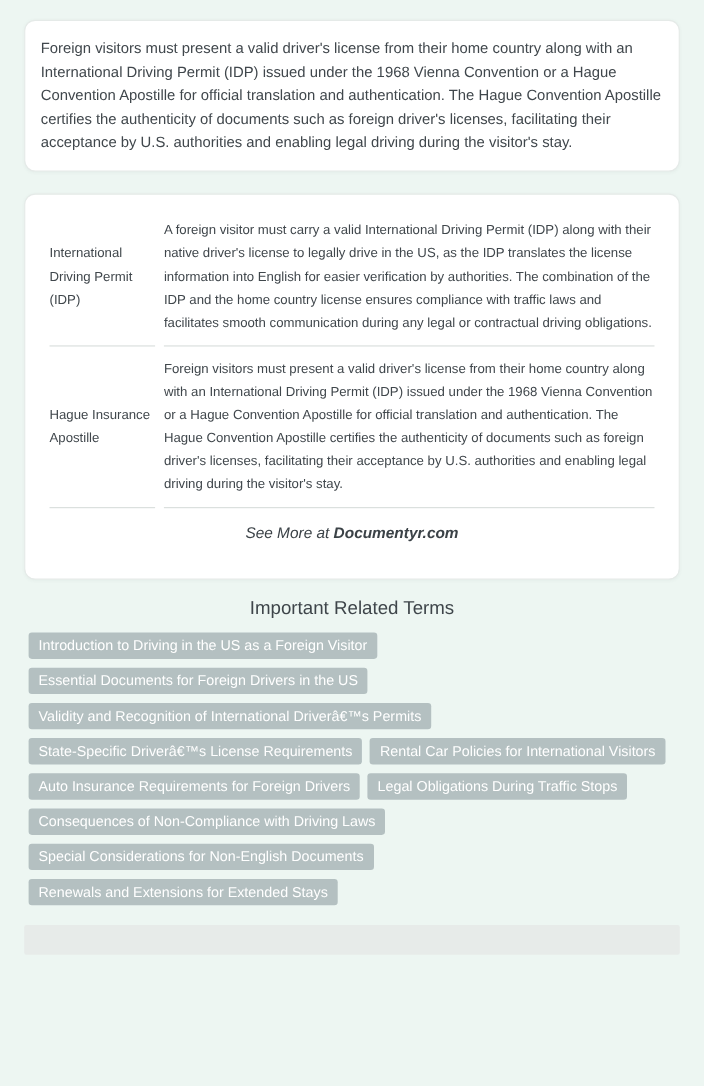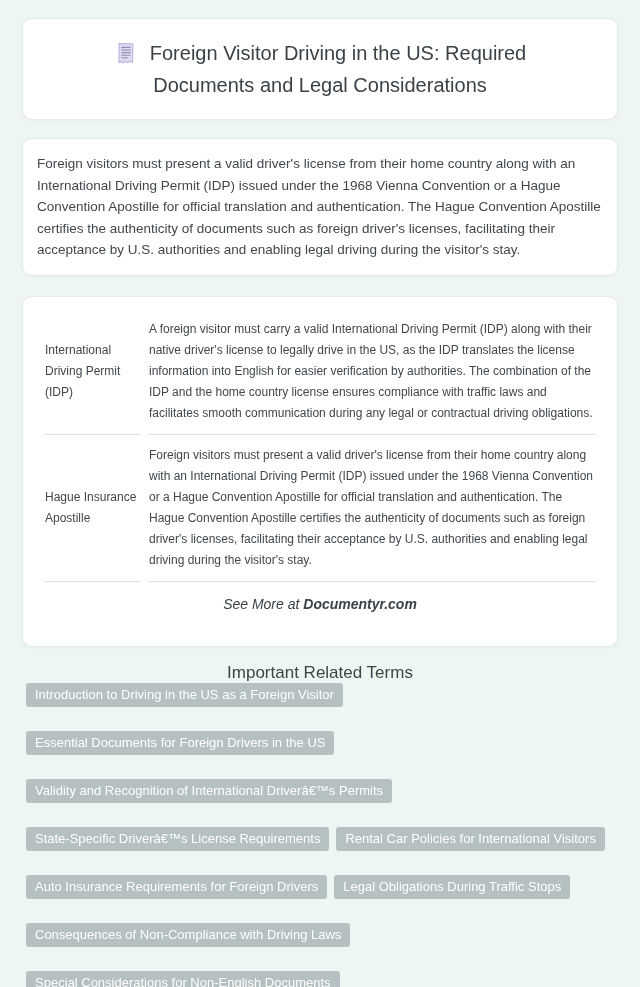--- a/index.html
+++ b/index.html
@@ -27,58 +27,44 @@
   table.terms { width: 100%; border-collapse: separate; border-spacing: 8px 0; }
   table.terms td {
     border-bottom: 1px solid #d8dddb;
     padding: 10px 0;
     font-size: 12px; line-height: 21px;
     vertical-align: middle; color: #40474c;
   }
   td.term { width: 96px; }
   .see-more { text-align: center; font-style: italic; font-size: 14px; margin: 14px 0 22px; color: #3b4247; }
   .see-more .brand { font-weight: 700; }
-  .related-heading { text-align: center; font-weight: 400; font-size: 17px; margin: 16px 0 0; color: #3e454a; }
+  .related-heading { text-align: center; font-weight: 400; font-size: 17px; margin: 16px 0 12px; color: #3e454a; }
   .tags { padding-left: 4px; }
   .tag {
     display: inline-block;
     background: var(--tag_bg, #b4c0c1);
     color: var(--tag_text, #ffffff);
     font-size: 13px; line-height: 14px;
     padding: 5px 9px; border-radius: 3px;
-    margin: 0 7px 24px 0;
+    margin: 0 7px 8px 0;
     cursor: pointer;
   }
   .footer {
     margin-top: 10px; height: 27px; line-height: 27px;
     background: var(--footer_bg, #e7ebe9);
     text-align: right; padding: 0 12px;
     font-size: 12.5px; color: #4d5356;
     border-radius: 2px;
   }
 </style>
 </head>
 <body>
 
 <div class="page">
 
-  <div class="card title-card">
-    <div class="title-inner">
-      <svg class="doc-icon" width="24" height="24" viewBox="0 0 24 24" aria-hidden="true">
-        <path d="M5.5 2.2 L19.2 3.2 L18.2 21.6 L15.8 20.3 L13.4 21.8 L11.1 20.4 L8.7 21.9 L6.4 20.5 L4.6 21.4 Z" fill="#e2dcf1" stroke="#b9abdb" stroke-width="1"></path>
-        <g stroke="#968db4" stroke-width="1.2">
-          <line x1="7.6" y1="6.2" x2="16.8" y2="6.6"></line>
-          <line x1="7.5" y1="8.8" x2="16.7" y2="9.2"></line>
-          <line x1="7.4" y1="11.4" x2="16.6" y2="11.8"></line>
-          <line x1="7.3" y1="14.0" x2="16.5" y2="14.4"></line>
-          <line x1="7.2" y1="16.6" x2="13.5" y2="16.9"></line>
-        </g>
-      </svg><span class="title-text">Foreign Visitor Driving in the US: Required Documents and Legal Considerations</span>
-    </div>
-  </div>
 
   <div class="card intro-card">
     <p class="body-text">Foreign visitors must present a valid driver's license from their home country along with an International Driving Permit (IDP) issued under the 1968 Vienna Convention or a Hague Convention Apostille for official translation and authentication. The Hague Convention Apostille certifies the authenticity of documents such as foreign driver's licenses, facilitating their acceptance by U.S. authorities and enabling legal driving during the visitor's stay.</p>
   </div>
 
   <div class="card table-card">
     <table class="terms">
       <tbody>
         <tr>
           <td class="term">International Driving Permit (IDP)</td>

